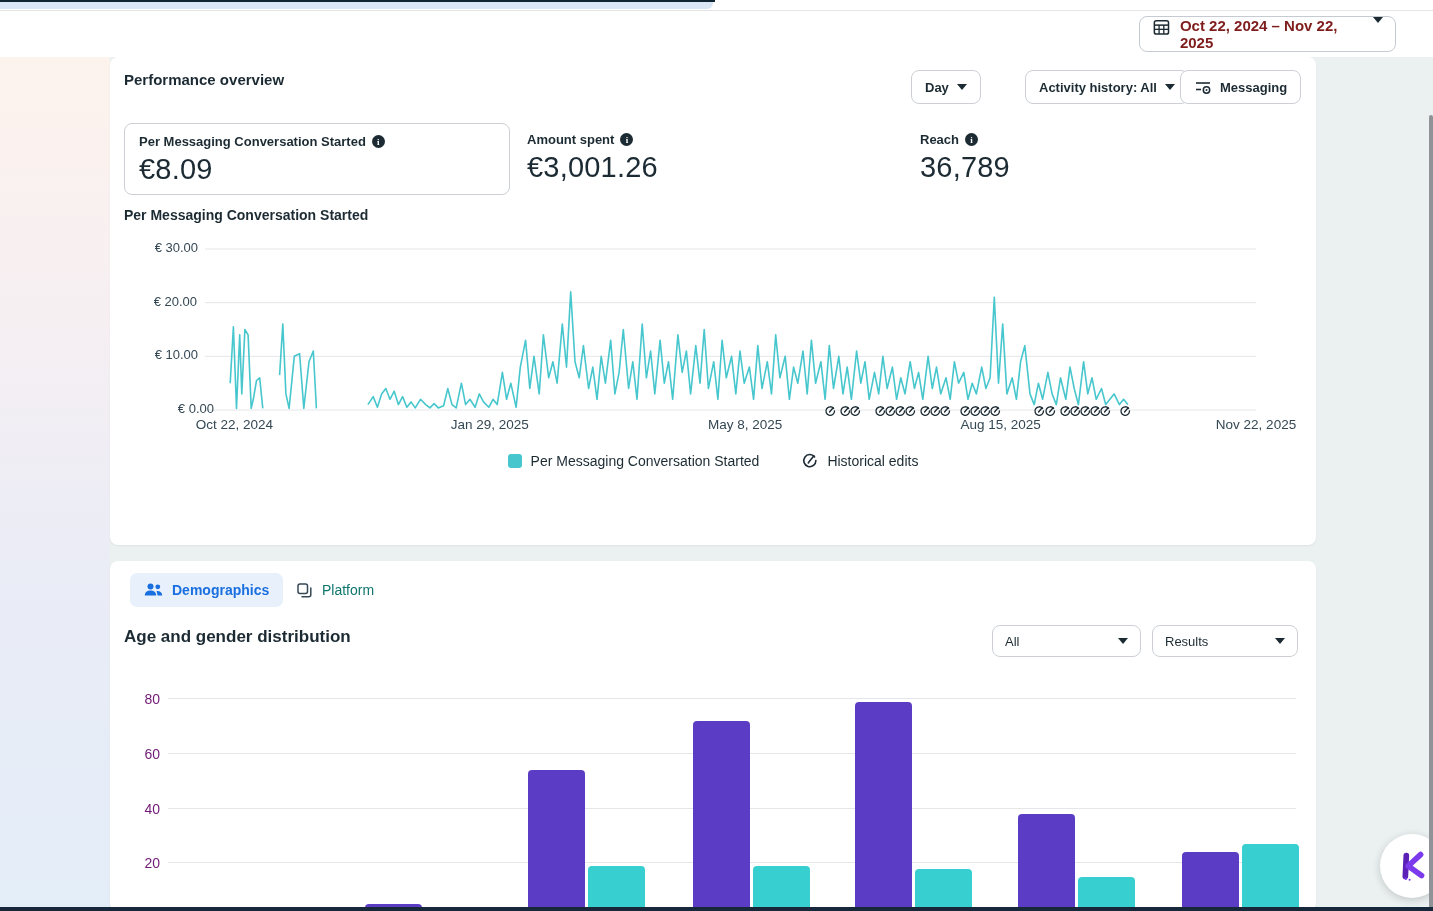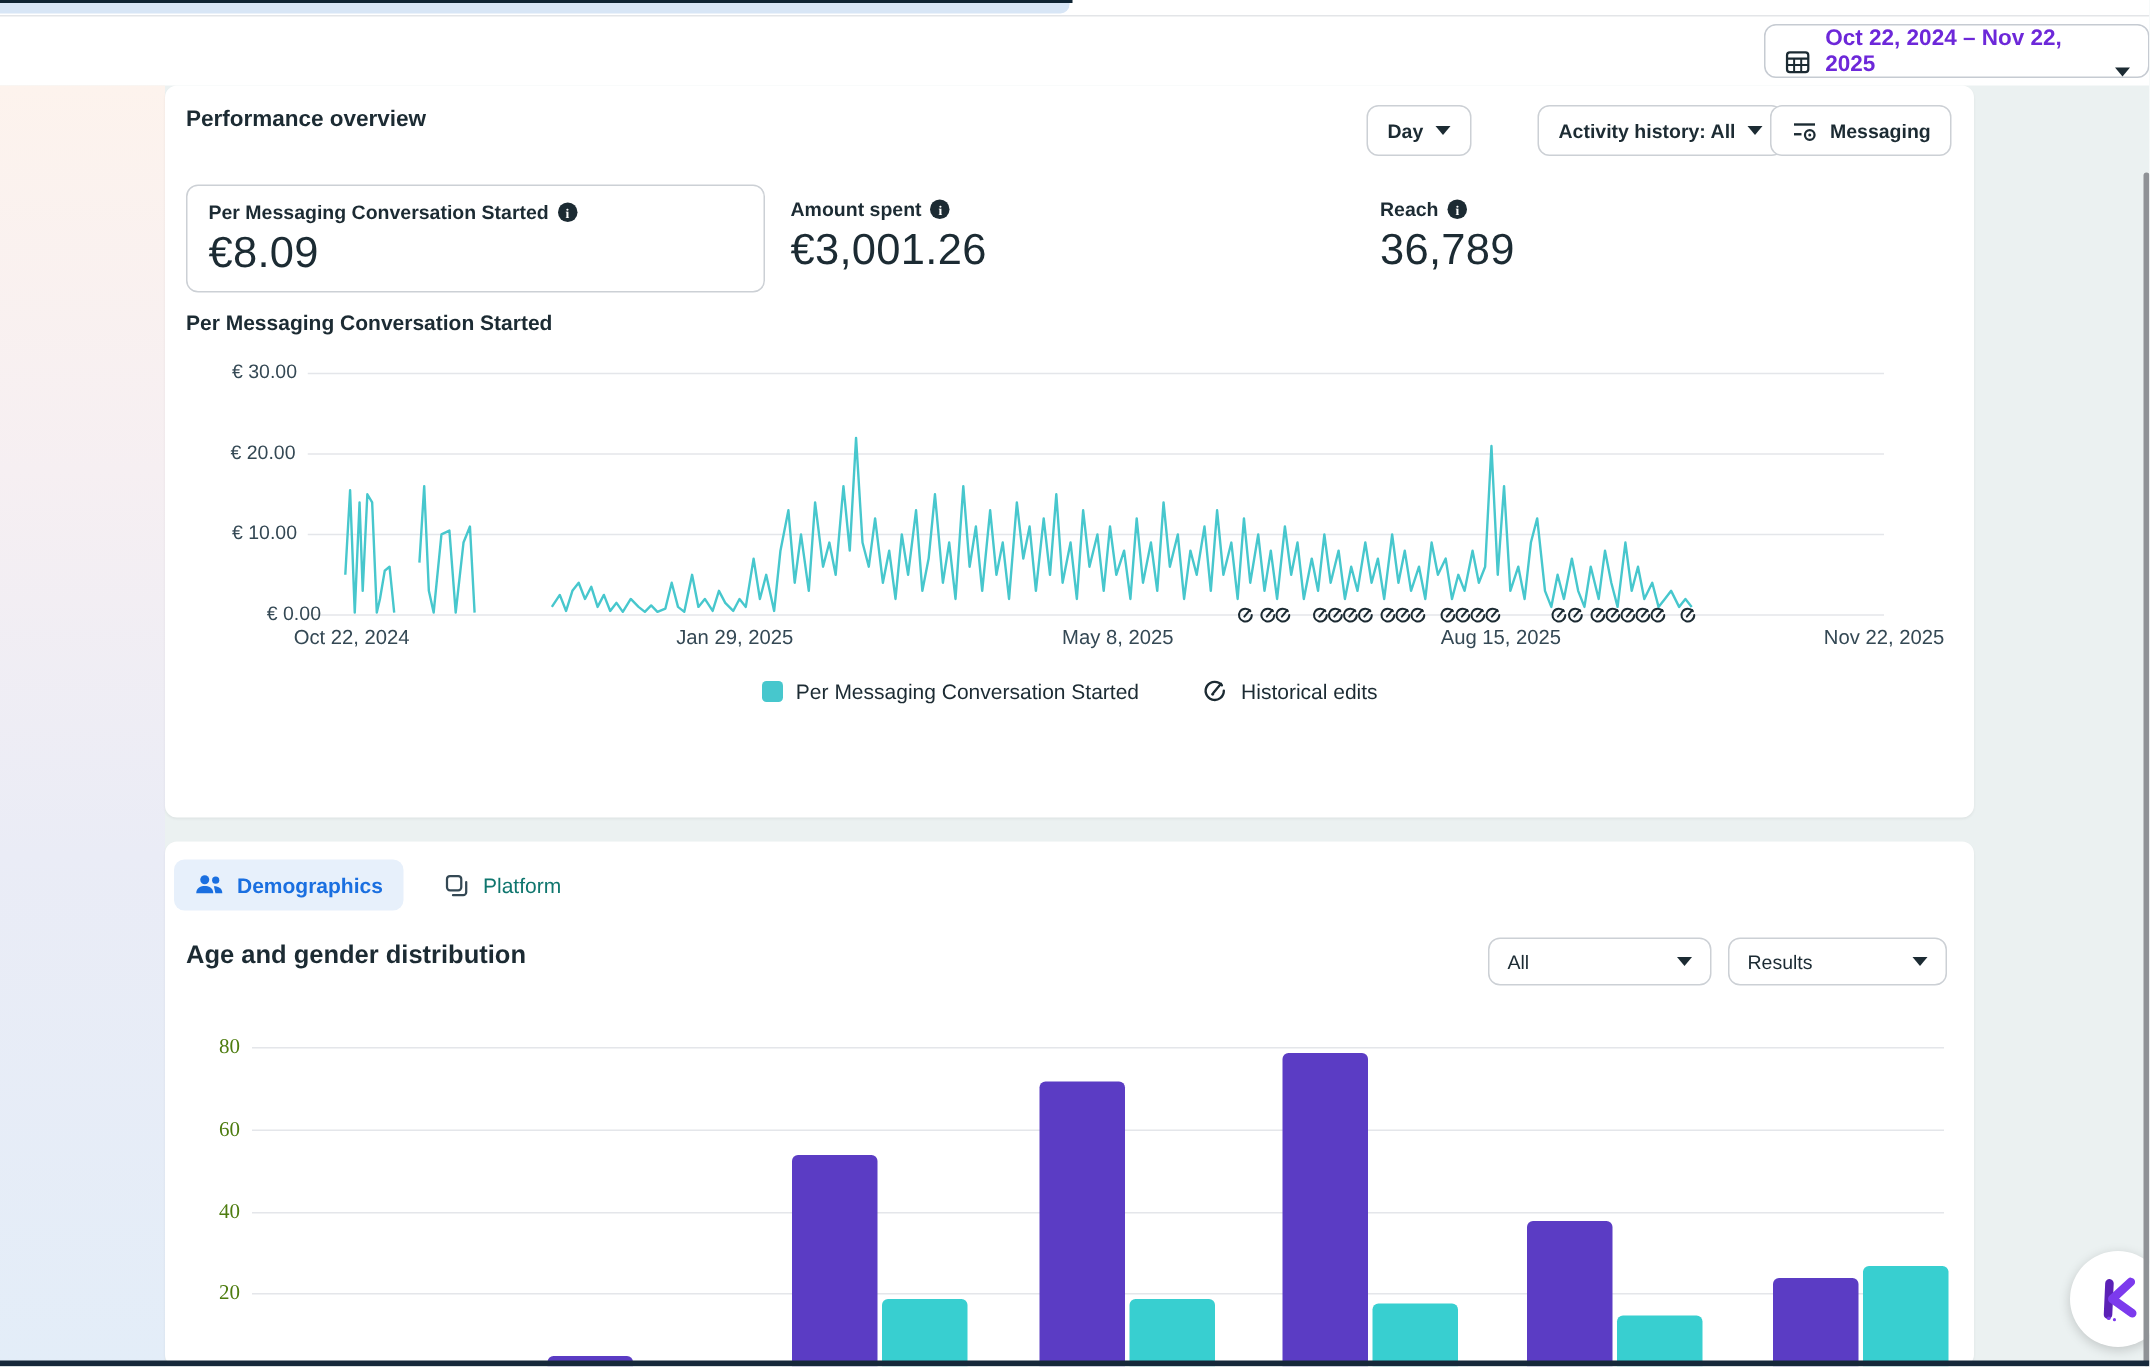--- a/index.html
+++ b/index.html
@@ -6,23 +6,23 @@
   html,body { width:1433px; height:911px; }
   body { font-family:"Liberation Sans", sans-serif; color:#1c2b33; background:#fff; overflow:hidden; }
   .viewport { position:relative; width:1433px; height:911px; overflow:hidden; background:#fff; }
 
   
   .top-dark-line { position:absolute; left:0; top:0; width:715px; height:2px; background:#0f2433; }
   .top-tab-strip { position:absolute; left:0; top:2px; width:713px; height:7px; background:#d8e6f6; border-bottom-right-radius:6px; }
   .top-hairline { position:absolute; left:0; top:10px; width:1433px; height:1px; background:#e3e5e8; }
 
   
-  .date-btn { position:absolute; left:1176px; top:16px; width:257px; height:36px; background:#fff;
-    border:1px solid #c6cbd2; border-radius:8px; display:flex; align-items:flex-end; gap:9px; padding:0 12px;
-    font-size:15px; font-weight:700; color:#6d28d9; cursor:pointer; }
+  .date-btn { position:absolute; left:1139px; top:16px; width:257px; height:36px; background:#fff;
+    border:1px solid #c6cbd2; border-radius:8px; display:flex; align-items:flex-start; gap:9px; padding:0 12px;
+    font-size:15px; font-weight:700; color:#7f1d1d; cursor:pointer; }
   .date-btn .caret { margin-left:auto; }
 
   .page-bg { position:absolute; left:0; top:57px; width:1433px; height:854px; background:#ebf1f1; }
   .left-gradient { position:absolute; left:0; top:0; width:110px; height:854px;
     background:linear-gradient(180deg,#fdf3ed 0%, #f6eff2 30%, #eaecf6 60%, #e3edf8 100%); }
 
   .card { position:absolute; background:#fff; border-radius:8px; box-shadow:0 1px 2px rgba(0,0,0,.06); }
   .card1 { left:110px; top:57px; width:1206px; height:488px; }
   .card2 { left:110px; top:561px; width:1206px; height:350px; overflow:hidden; }
 
@@ -58,21 +58,21 @@
   .tab.inactive { color:#0f766e; font-weight:400; }
 
   .bar-heading { position:absolute; left:14px; top:66px; font-size:17px; font-weight:700; }
 
   .select { position:absolute; top:64px; height:32px; background:#fff; border:1px solid #ccd0d5; border-radius:8px;
     display:flex; align-items:center; font-size:13px; color:#1c2b33; padding:0 12px; cursor:pointer; }
   .select .caret { margin-left:auto; }
 
   .bar-chart { position:absolute; left:0; top:0; width:1206px; height:350px; }
   .grid-line { position:absolute; left:58px; width:1128px; height:1px; background:#e4e6ea; }
-  .bar-y-label { position:absolute; width:40px; text-align:right; font-size:14px; color:#4d7c0f; left:10px;font-family:Liberation Serif, serif; }
+  .bar-y-label { position:absolute; width:40px; text-align:right; font-size:14px; color:#701a75; left:10px; }
   .bar { position:absolute; border-radius:4px 4px 0 0; }
 
   .watermark { position:absolute; left:1380px; top:834px; width:64px; height:64px; border-radius:50%;
     background:#fff; box-shadow:0 2px 8px rgba(0,0,0,.18); display:flex; align-items:center; justify-content:center; cursor:pointer; }
 
   .scrollbar { position:absolute; left:1429px; top:115px; width:4px; height:796px; background:#8f9296; border-radius:2px; cursor:pointer; }
   .bottom-dark-line { position:absolute; left:0; top:907px; width:1433px; height:4px; background:#16283a; z-index:50; }
 </style>
 </head>
 <body>
@@ -261,21 +261,21 @@
           <path d="M 12.8 4.6 A 5.7 5.7 0 1 0 14 8" fill="none" stroke="#1c2b33" stroke-width="1.5" stroke-linecap="round"></path>
           <line x1="12.2" y1="3.6" x2="7.4" y2="9.4" stroke="#1c2b33" stroke-width="1.5" stroke-linecap="round"></line>
           <circle cx="7" cy="10.2" r="0.9" fill="#1c2b33"></circle>
         </svg>
         <span>Historical edits</span>
       </div>
     </div>
   </div>
 
   <div class="card card2">
-    <div class="tab active" style="left:6px;">
+    <div class="tab active" style="left:20px;">
       <svg width="19" height="16" viewBox="0 0 19 16">
         <circle cx="6.5" cy="4.5" r="3" fill="#1a6fe0"></circle>
         <path d="M0.8 13.5 C0.8 9.8 4 8.6 6.5 8.6 C9 8.6 12.2 9.8 12.2 13.5 Z" fill="#1a6fe0"></path>
         <circle cx="13.8" cy="4.8" r="2.4" fill="#1a6fe0"></circle>
         <path d="M12.6 8.9 C15.5 8.8 18.2 10.2 18.2 13.5 L13.6 13.5" fill="#1a6fe0"></path>
       </svg>
       <span>Demographics</span>
     </div>
     <div class="tab inactive" style="left:172px;">
       <svg width="17" height="17" viewBox="0 0 17 17">

